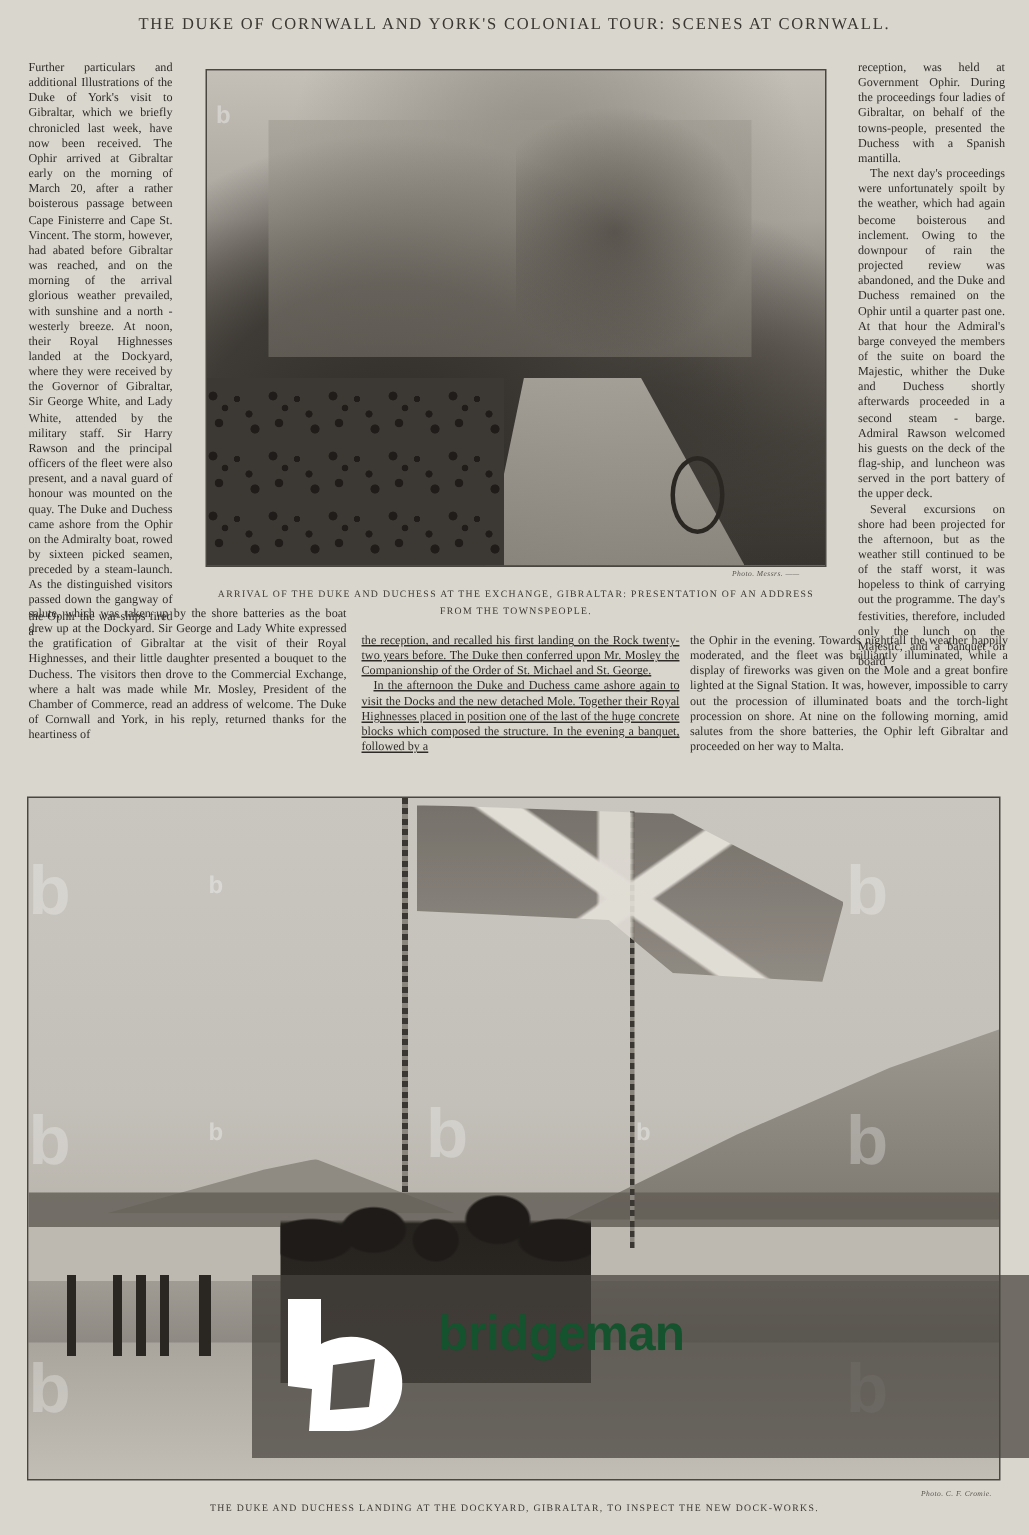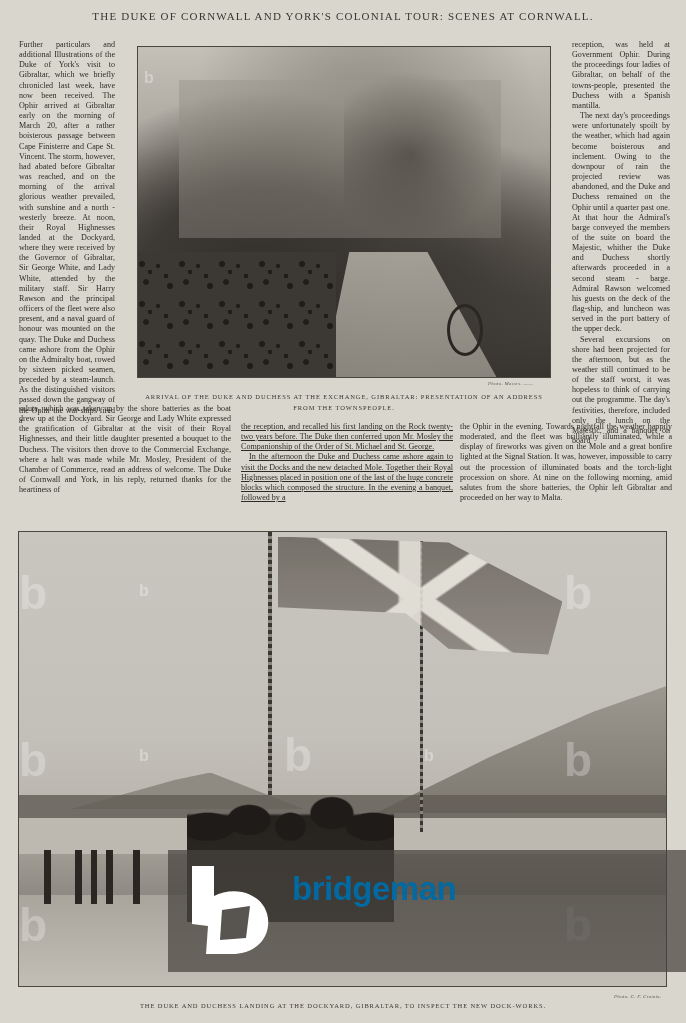--- a/index.html
+++ b/index.html
@@ -142,21 +142,21 @@
 
   
   .wm-band {
     position: absolute; left: 168px; top: 850px; width: 518px; height: 122px;
     background: rgba(70,66,61,.72);
   }
   .wm-logo {
     position: absolute; left: 192px; top: 866px; width: 78px; height: 88px;
   }
   .wm-text {
-    position: absolute; left: 292px; top: 872px; color: #0369a1;
+    position: absolute; left: 292px; top: 872px; color: #14532d;
     font-family: "Liberation Sans", sans-serif; font-weight: bold;
     font-size: 33px; line-height: 34px; letter-spacing: -0.5px;
   }
   .wm-small {
     position: absolute; font-family: "Liberation Sans", sans-serif; font-weight: bold;
     color: rgba(255,255,255,.35); font-size: 16px;
   }
   .wm-big {
     position: absolute; font-family: "Liberation Sans", sans-serif; font-weight: bold;
     color: rgba(255,255,255,.28); font-size: 46px; line-height: 46px;

